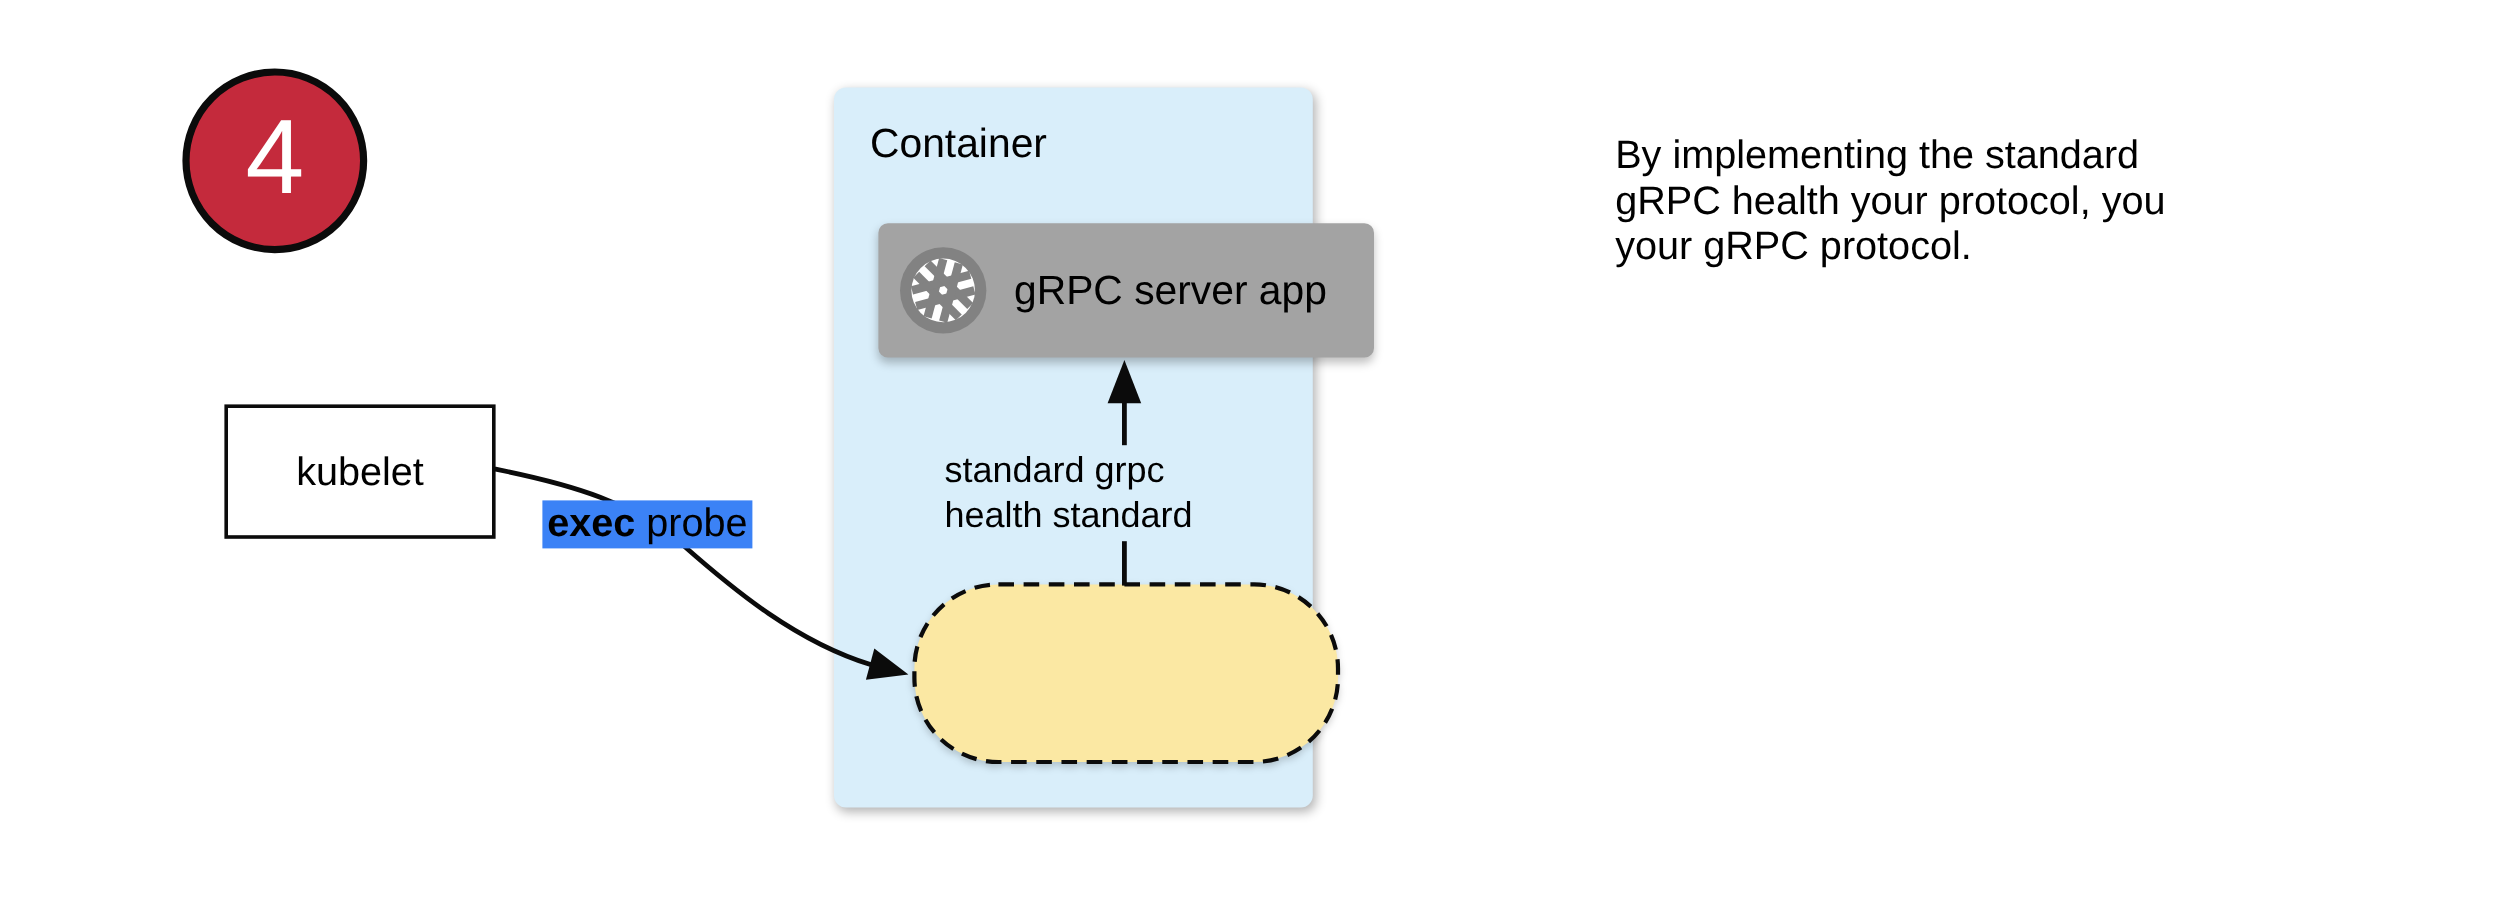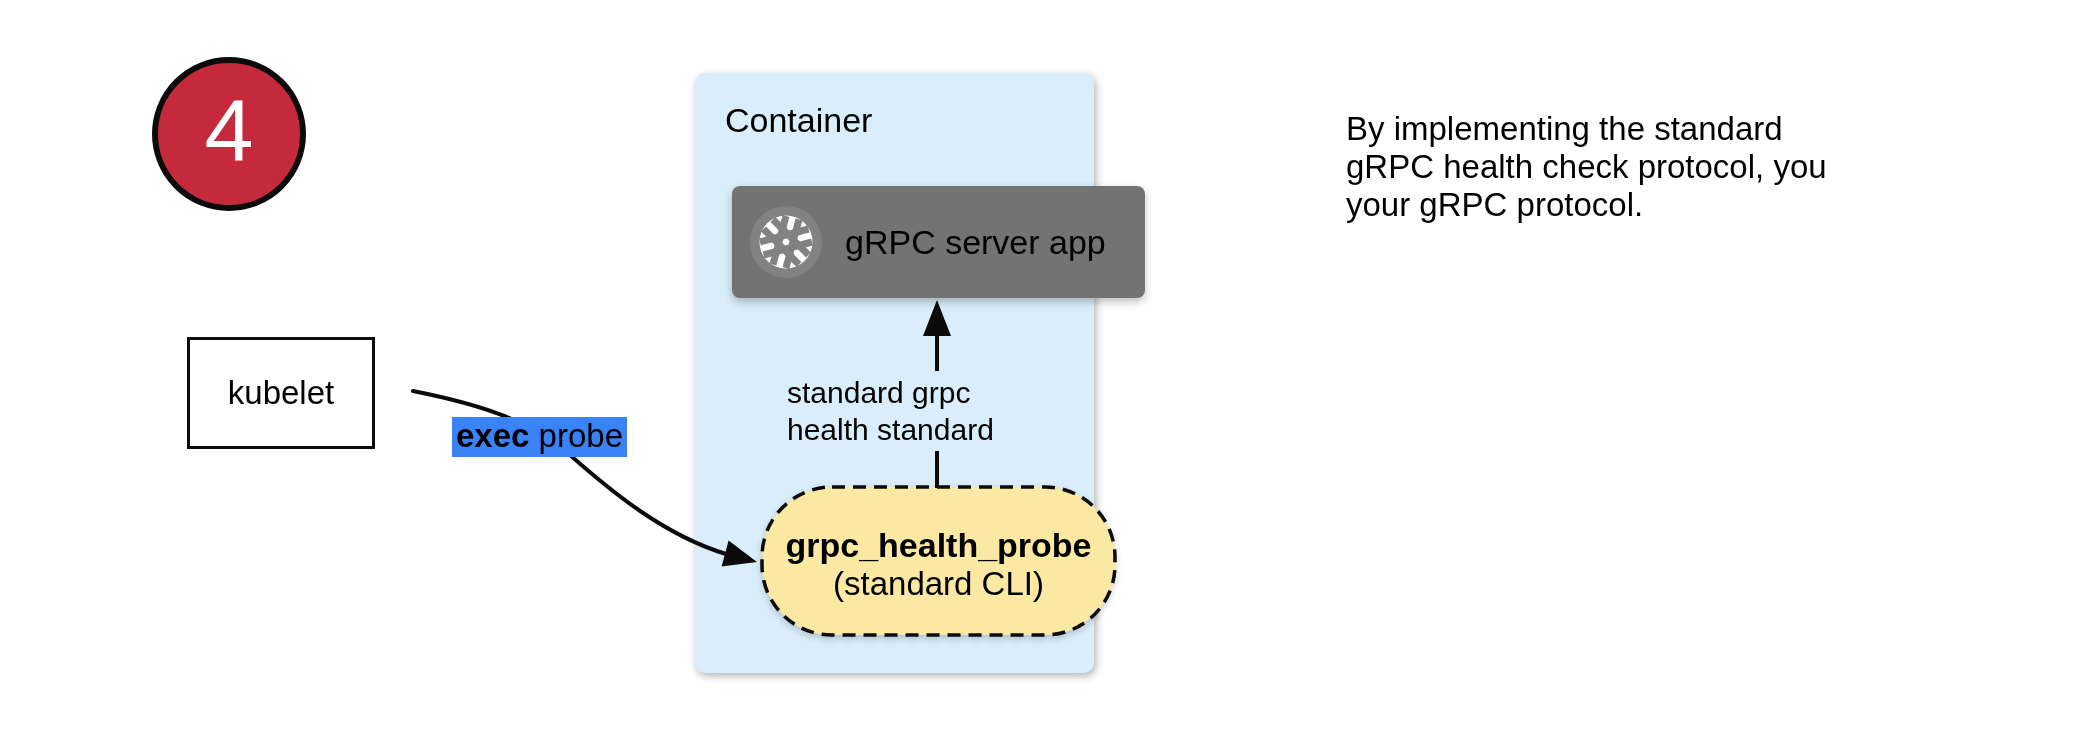--- a/index.html
+++ b/index.html
@@ -25,21 +25,21 @@
     color: #ffffff;
     font-size: 88px;
     line-height: 1;
     padding-bottom: 6px;
   }
 
   
   .kubelet-box {
     position: absolute;
     left: 187px; top: 337px;
-    width: 188px; height: 112px;
+    width: 226px; height: 112px;
     background: #ffffff;
     border: 3px solid #0b0b0b;
     display: flex; align-items: center; justify-content: center;
     font-size: 33px;
   }
 
   
   .container-box {
     position: absolute;
     left: 695px; top: 73px;
@@ -51,21 +51,21 @@
     position: absolute;
     left: 30px; top: 28px;
     font-size: 34px;
   }
 
   
   .server-box {
     position: absolute;
     left: 37px; top: 113px;
     width: 413px; height: 112px;
-    background: #737373;
+    background: #a3a3a3;
     border-radius: 8px;
     box-shadow: 0 4px 8px rgba(0,0,0,0.25);
     display: flex; align-items: center;
     padding-left: 17px;
   }
   .server-label { font-size: 34px; margin-left: 22px; }
 
   
   .overlay {
     position: absolute;
@@ -159,34 +159,30 @@
       <polygon class="arrow-head" points="937,300 923,336 951,336"></polygon>
       <line class="arrow-line" x1="937" y1="451" x2="937" y2="488" stroke-width="4"></line>
     </g>
 
     <g>
       <path class="arrow-line" stroke-width="4" stroke-linecap="round" d="M 413 391 C 478 404, 528 419, 570 455 C 612 492, 664 535, 726 554"></path>
       <polygon class="arrow-head" points="757,562 721.6,566.5 728.6,540.5"></polygon>
     </g>
   </svg>
 
-  <div class="probe-text">
-    <div class="probe-title">grpc_health_probe</div>
-    <div class="probe-subtitle">(standard CLI)</div>
-  </div>
 
   <div class="protocol-label">
     <div>standard grpc</div>
     <div>health standard</div>
   </div>
 
   <div class="exec-label">
     <b>exec</b>
     <span>probe</span>
   </div>
 
   <div class="note">
     <div>By implementing the standard</div>
-    <div>gRPC health check protocol, you</div>
+    <div>gRPC health your protocol, you</div>
     <div>your gRPC protocol.</div>
   </div>
 
 </div>
 
 </body></html>

